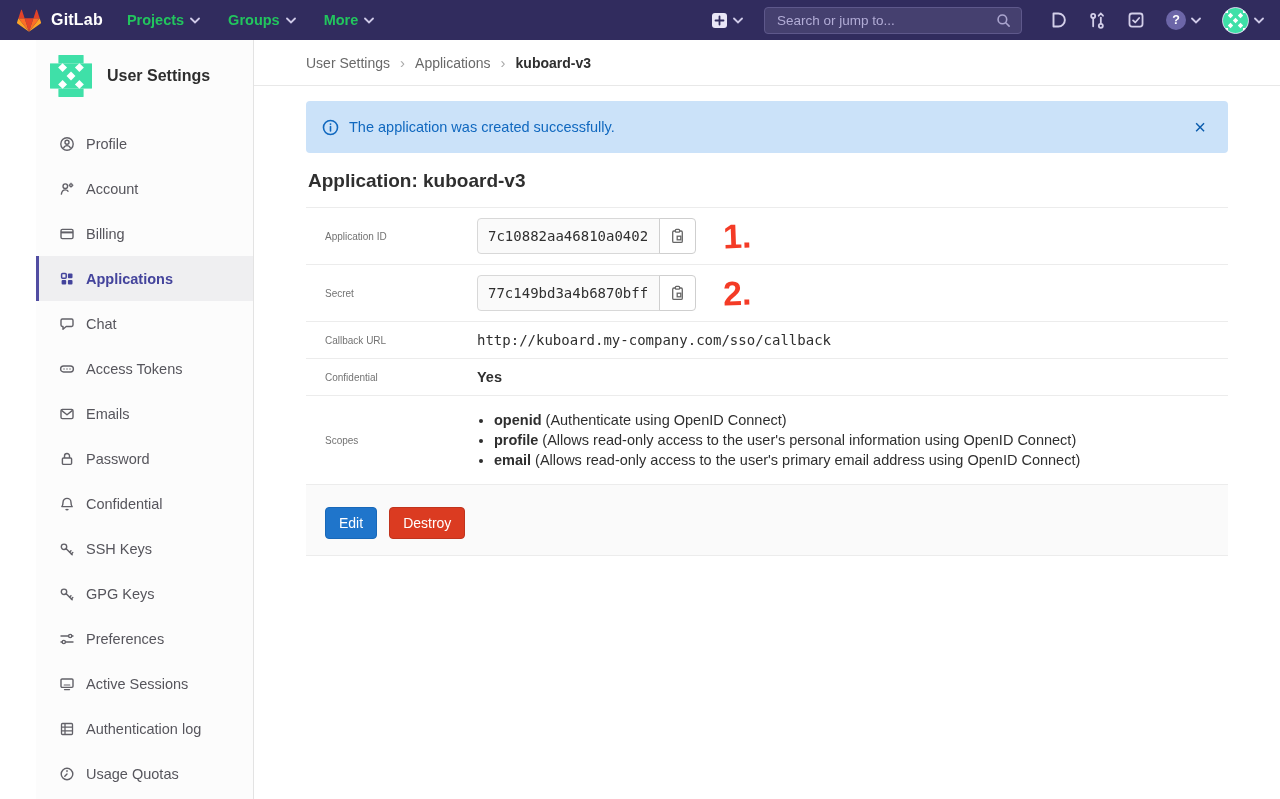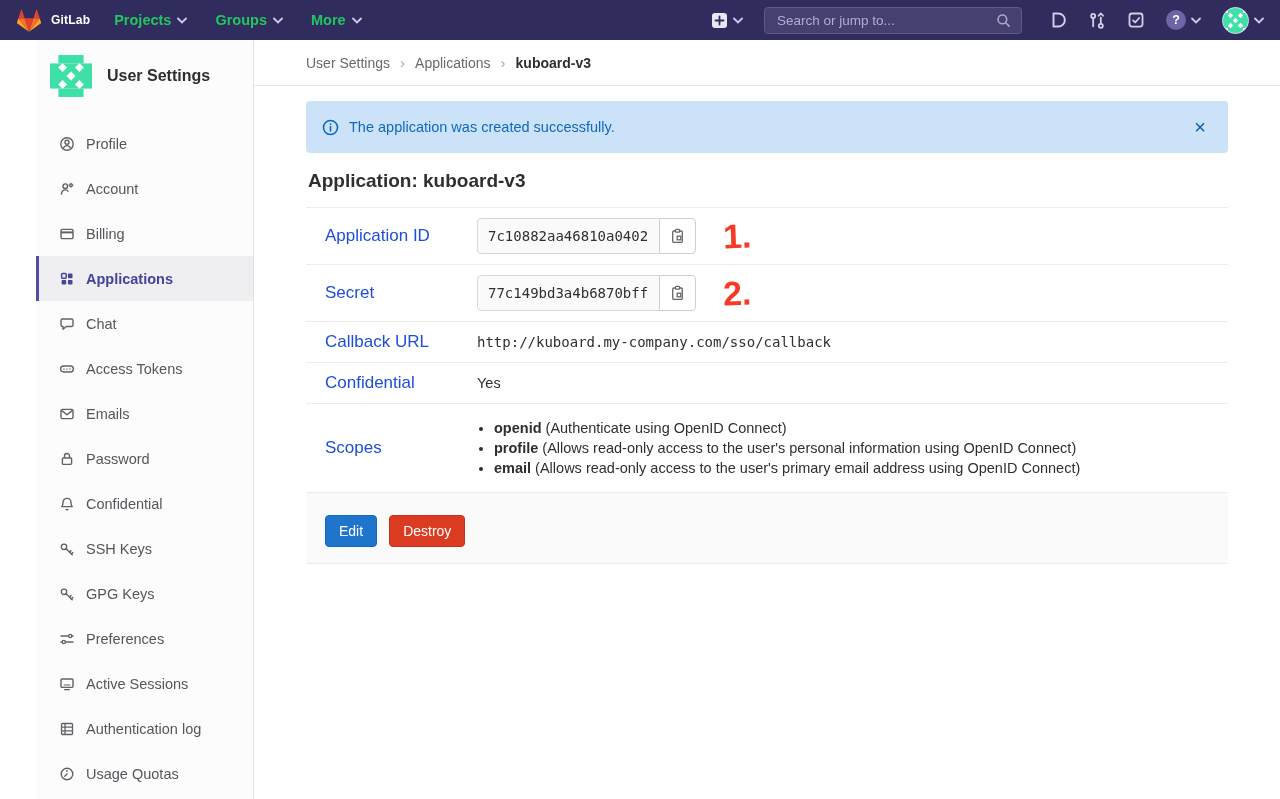--- a/index.html
+++ b/index.html
@@ -6,21 +6,21 @@
   body{width:1280px;height:799px;overflow:hidden;background:#fff;
        font-family:"Liberation Sans",sans-serif;-webkit-font-smoothing:antialiased;}
   *{box-sizing:border-box;}
   svg{display:block;}
 
   
   .navbar{height:40px;background:#312c5e;display:flex;align-items:center;
           justify-content:space-between;padding:0 16px;color:#fff;}
   .nav-left{display:flex;align-items:center;}
   .brand{display:flex;align-items:center;gap:9px;margin-right:24px;cursor:pointer;text-decoration:none;color:#fff;}
-  .brand-text{font-size:12px;font-weight:700;letter-spacing:.2px;}
+  .brand-text{font-size:16px;font-weight:700;letter-spacing:.2px;}
   .nav-menu{display:flex;align-items:center;gap:28px;}
   .nav-link{display:flex;align-items:center;gap:6px;color:#22c55e;font-size:14.5px;
             font-weight:600;cursor:pointer;}
   .nav-right{display:flex;align-items:center;gap:21px;}
   .plus-group{display:flex;align-items:center;gap:5px;cursor:pointer;}
   .searchbox{width:258px;height:27px;background:#45406f;border:1px solid #5e588b;
              border-radius:4px;display:flex;align-items:center;padding:0 10px;gap:8px;margin-right:6px;}
   .searchbox input{flex:1;background:transparent;border:none;outline:none;color:#e9e6f6;
                    font-size:13.5px;font-family:"Liberation Sans",sans-serif;}
   .searchbox input::placeholder{color:#b2acd6;}
@@ -52,23 +52,23 @@
   .content{padding:0 52px;}
   .alert{margin-top:15px;background:#cbe2f9;border-radius:4px;display:flex;align-items:center;
          gap:10px;padding:15px 16px;color:#1068bf;font-size:14.5px;}
   .alert-close{margin-left:auto;font-size:20px;line-height:1;color:#0b5cad;cursor:pointer;
                background:none;border:none;font-family:inherit;}
 
   .page-title{font-size:19px;font-weight:700;color:#2f2f2f;margin:17px 0 15px 2px;}
 
   .dtable{border-top:1px solid #ececec;}
   .drow{display:flex;align-items:center;border-bottom:1px solid #ececec;padding:10px 0 10px 19px;}
-  .dlabel{width:152px;flex-shrink:0;font-size:17px;color:#1d4ed8;}
+  .dlabel{width:152px;flex-shrink:0;font-size:10px;color:#737373;}
   .mono{font-family:"DejaVu Sans Mono","Liberation Mono",monospace;font-size:14px;color:#2f2f2f;}
-  .plain{font-size:14.5px;color:#2f2f2f;}
+  .plain{font-size:14.5px;color:#2f2f2f;font-weight:bold;}
   .input-group{display:flex;align-items:stretch;}
   .secret-input{width:183px;height:36px;background:#fafafa;border:1px solid #d8d8d8;
                 border-radius:4px 0 0 4px;padding:0 10px;outline:none;
                 font-family:"DejaVu Sans Mono","Liberation Mono",monospace;font-size:14px;color:#2f2f2f;}
   .copy-btn{width:37px;height:36px;background:#fff;border:1px solid #cfcfcf;margin-left:-1px;
             border-radius:0 4px 4px 0;display:flex;align-items:center;justify-content:center;cursor:pointer;}
   .annotation{margin-left:27px;font-size:34px;font-weight:700;color:#f43b26;line-height:1;
               transform:rotate(-2deg);}
 
   .scope-list{margin:0;padding:2px 0 2px 17px;font-size:14.5px;color:#2f2f2f;line-height:20px;}

